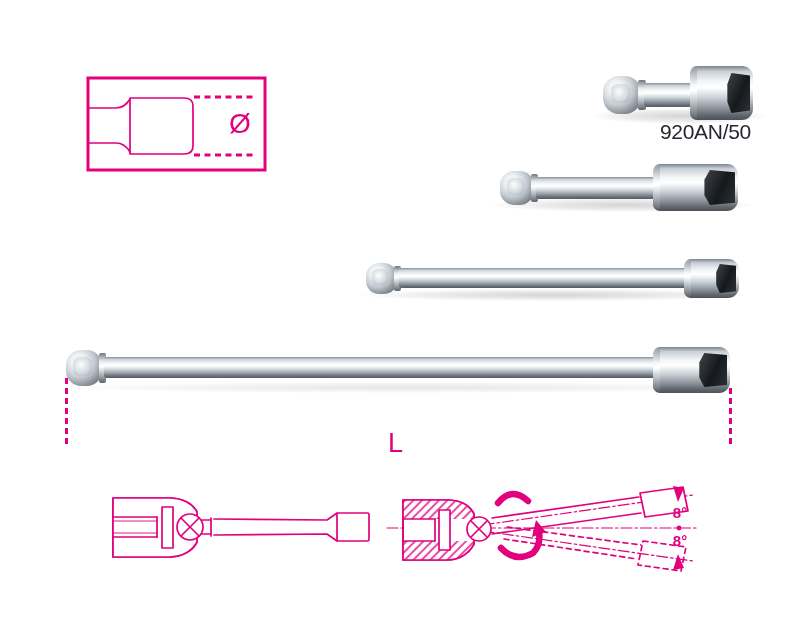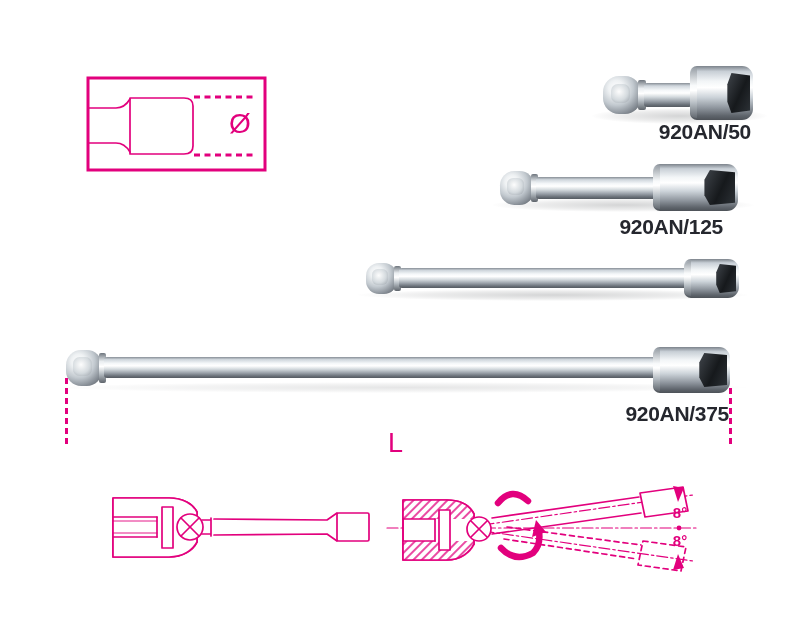--- a/index.html
+++ b/index.html
@@ -69,21 +69,21 @@
   
   .b4{left:58px;top:343px;width:692px;height:52px;}
   .b4 .shadow{left:2px;top:39px;width:688px;height:11px;opacity:.6;}
   .b4 .ball{left:8px;top:7px;width:36px;height:36px;}
   .b4 .collar{left:41px;top:10px;width:7px;height:30px;}
   .b4 .shaft{left:46px;top:14px;width:552px;height:21px;}
   .b4 .head{left:595px;top:4px;width:77px;height:46px;}
 
   
   .code{position:absolute;width:170px;text-align:right;color:var(--ink);
-    font-size:21px;font-weight:700;letter-spacing:-0.3px;white-space:nowrap;}
+    font-size:21px;font-weight:400;letter-spacing:-0.3px;white-space:nowrap;}
   .c1{left:581px;top:120px;}
   .c2{left:553px;top:215px;}
   .c3{left:554px;top:304px;}
   .c4{left:559px;top:402px;}
 
   
   .vdash{position:absolute;width:3px;
     background:repeating-linear-gradient(to bottom,var(--accent) 0 6px,transparent 6px 10px);}
   .vd-l{left:65px;top:378px;height:70px;}
   .vd-r{left:729px;top:388px;height:60px;}
@@ -127,22 +127,20 @@
   </div>
   <div class="bar b4">
     <div class="shadow"></div>
     <div class="ball"></div>
     <div class="collar"></div>
     <div class="shaft"></div>
     <div class="head"></div>
   </div>
 
   <div class="code c1">920AN/50</div>
-  <div class="code c2">920AN/125</div>
-  <div class="code c4">920AN/375</div>
 
   <div class="vdash vd-l"></div>
   <div class="vdash vd-r"></div>
   <div class="len-label">L</div>
 
   <svg style="left:105px;top:490px;" width="270" height="78" viewBox="0 0 270 78">
     <defs>
       <pattern id="hA" width="6" height="6" patternUnits="userSpaceOnUse" patternTransform="rotate(45)">
         <rect width="6" height="6" fill="#fff"></rect>
           <line class="hl" x1="1" y1="0" x2="1" y2="6"></line>

